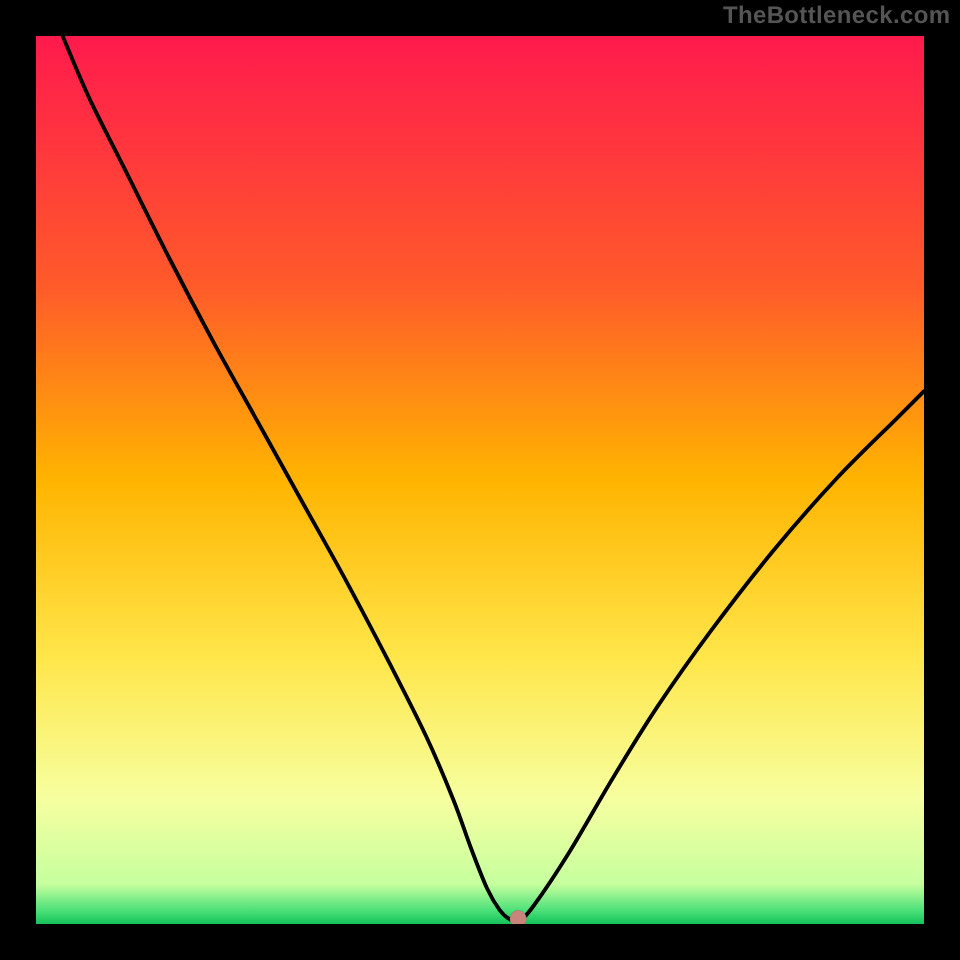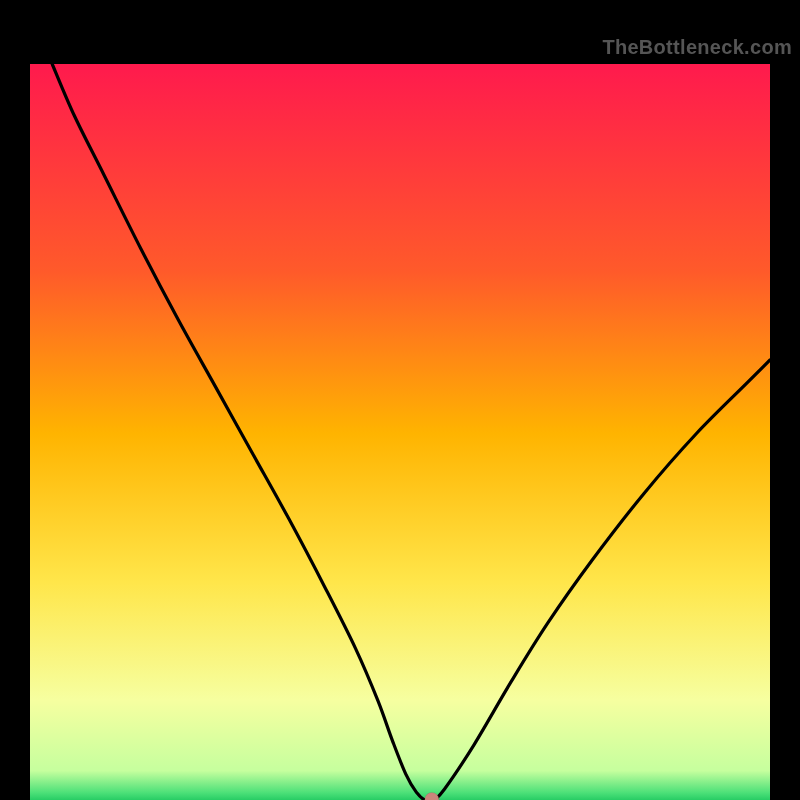--- a/index.html
+++ b/index.html
@@ -9,21 +9,20 @@
     height: 800px;
     background: #000;
     font-family: Arial, Helvetica, sans-serif;
     overflow: hidden;
   }
   .frame {
     position: relative;
     width: 800px;
     height: 592px;
     background: #000;
-    margin-top: 34px;
   }
   .watermark {
     position: absolute;
     top: 2px;
     right: 8px;
     color: #555;
     font-size: 20px;
     font-weight: 600;
     letter-spacing: 0.3px;
     z-index: 20;

